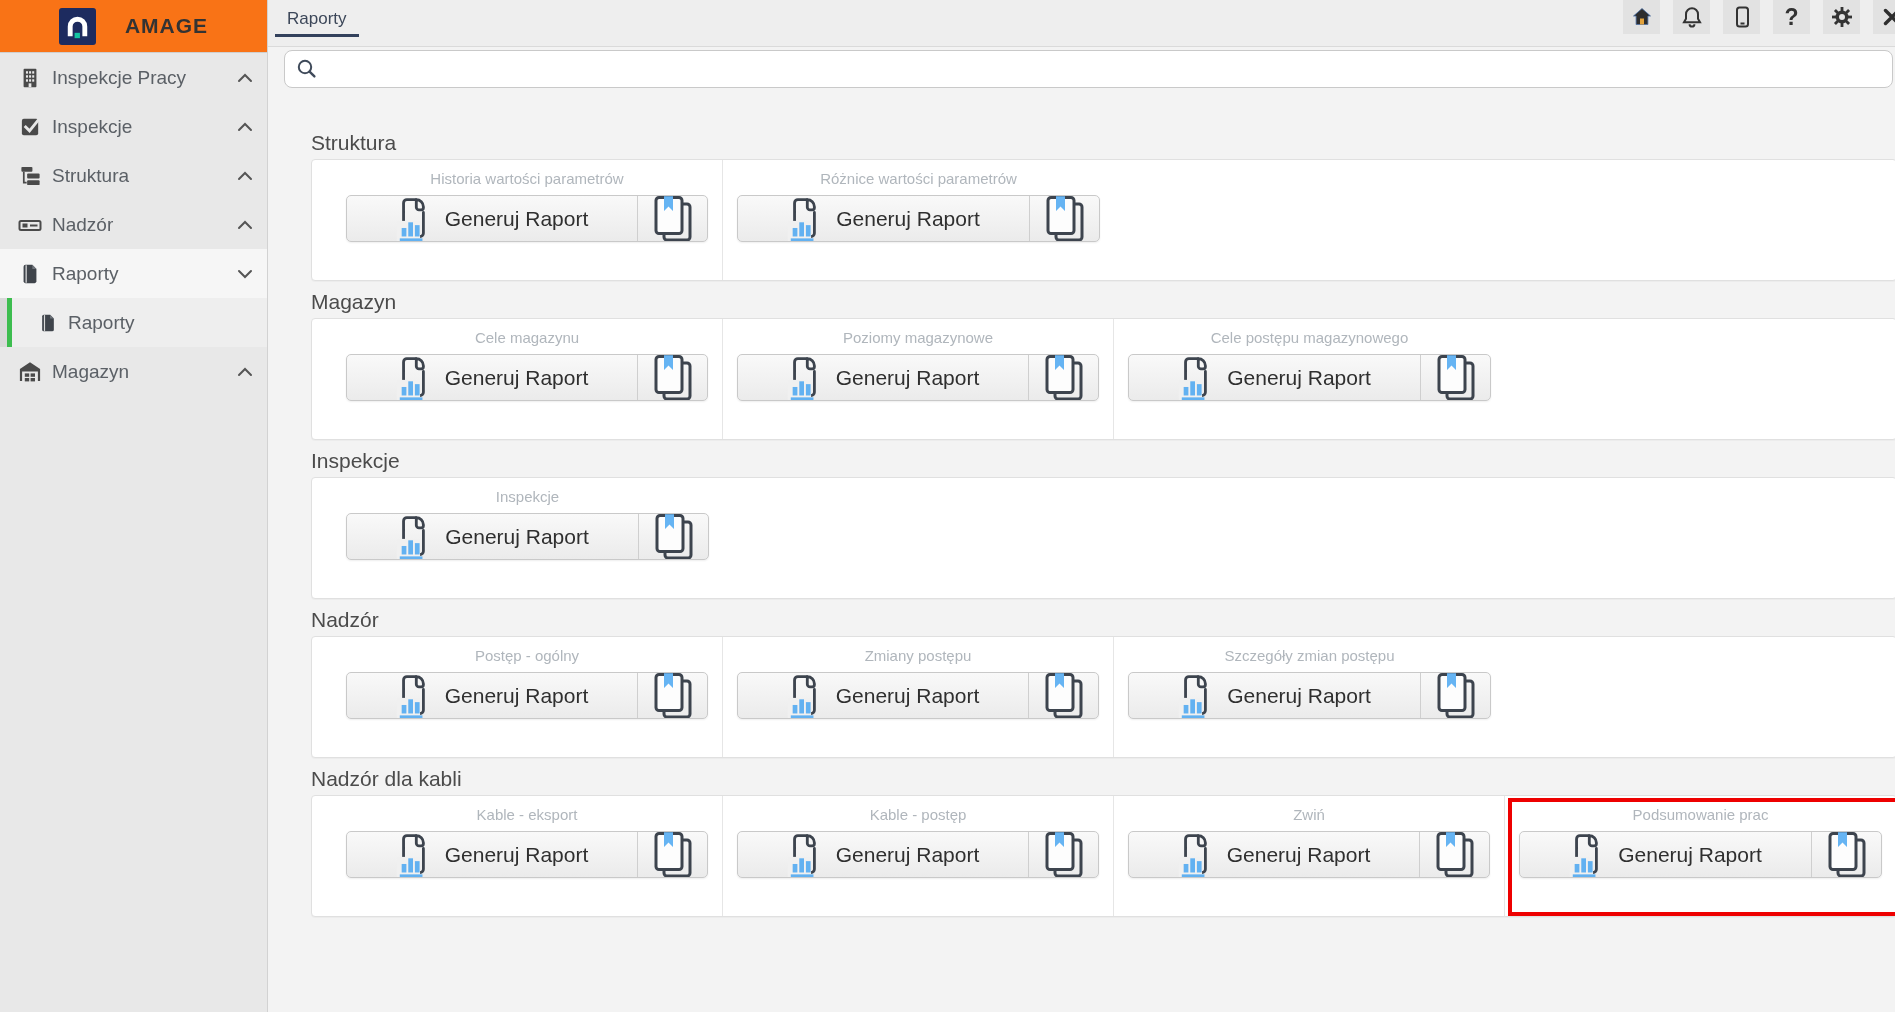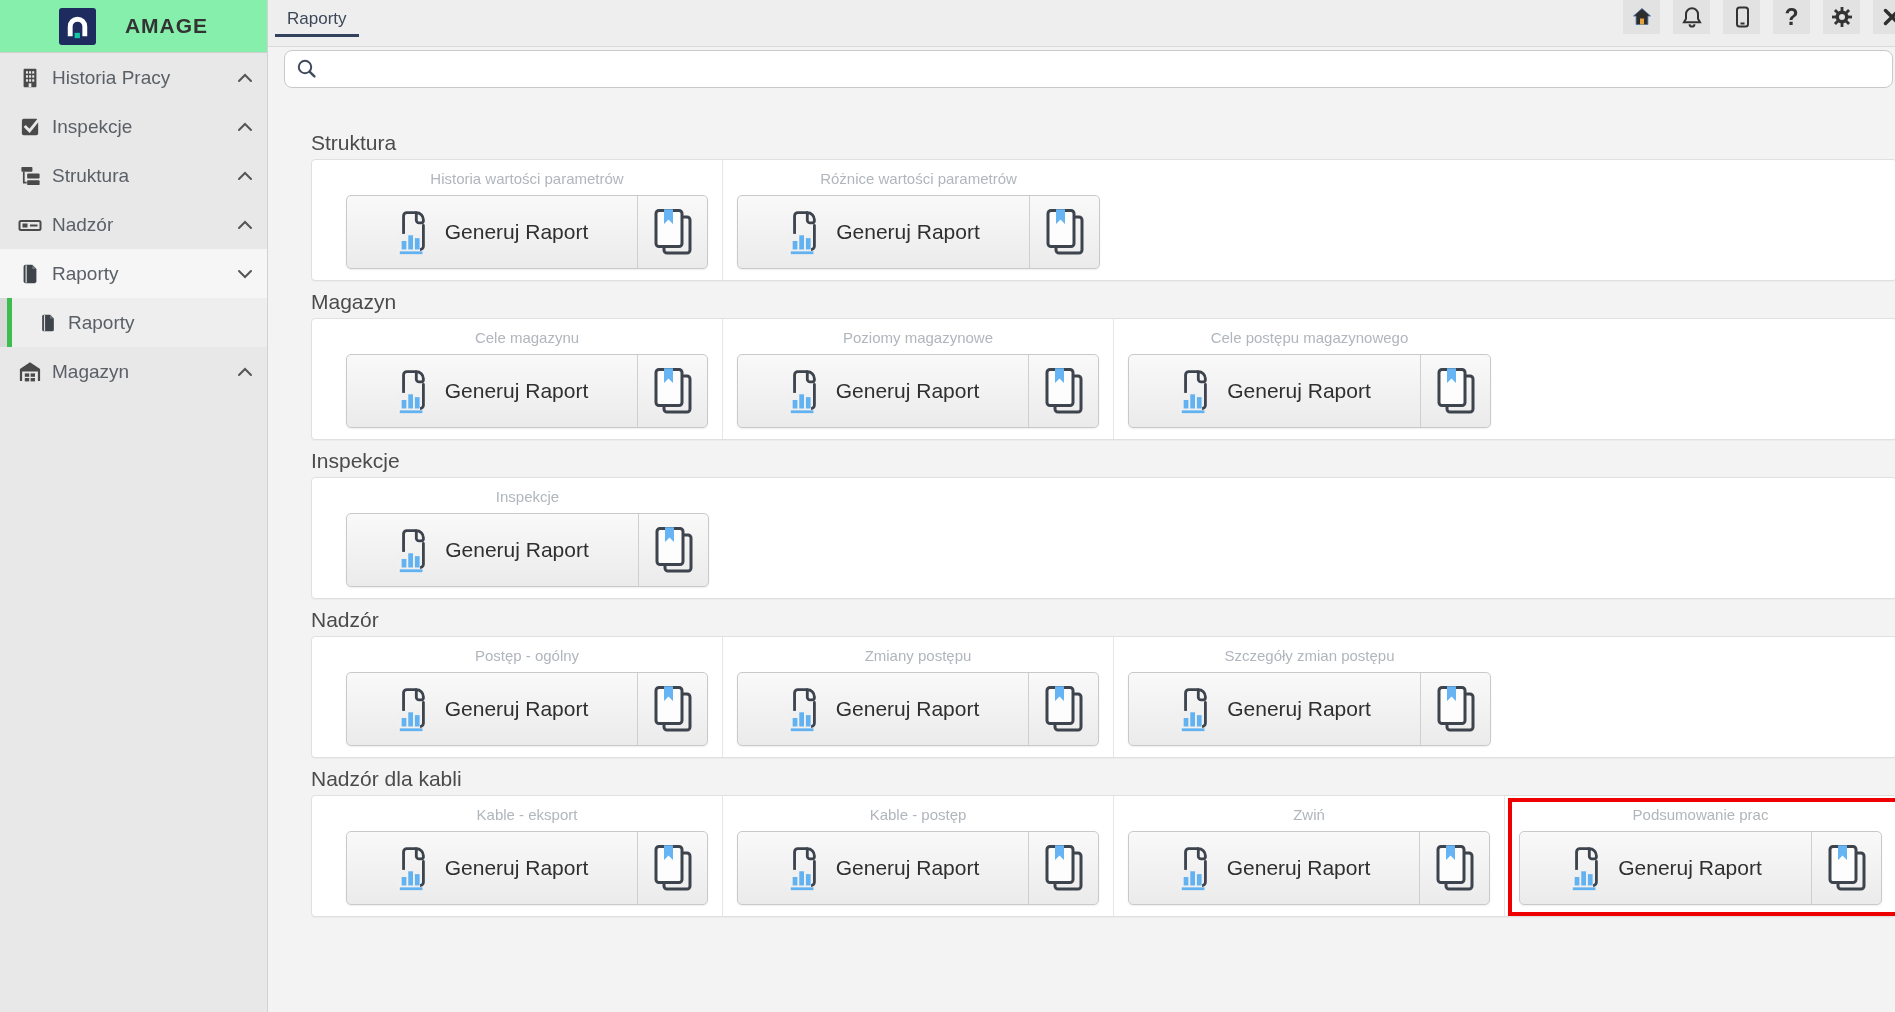--- a/index.html
+++ b/index.html
@@ -9,21 +9,21 @@
     font-family:"Liberation Sans", sans-serif;
     background:#f3f3f3; display:flex;
   }
   
   .sidebar {
     width:268px; min-width:268px; height:100%;
     background:#e8e8e8; border-right:1px solid #d2d2d2;
     display:flex; flex-direction:column;
   }
   .logo-bar {
-    height:53px; background:#86efac; border-bottom:1px solid #cfcfcf;
+    height:53px; background:#f97316; border-bottom:1px solid #cfcfcf;
     display:flex; align-items:center; justify-content:center; gap:29px;
   }
   .brand { font-size:21px; font-weight:bold; color:#333; letter-spacing:1px; }
   .nav-item {
     height:49px; display:flex; align-items:center;
     padding:0 14px 0 17px; gap:9px;
     color:#5b6066; font-size:19px; cursor:pointer;
   }
   .nav-item .nicon { width:26px; display:flex; justify-content:center; align-items:center; }
   .nav-item .nlabel { flex:1; }
@@ -76,21 +76,21 @@
     background:#fff; border:1px solid #e0e0e0; border-radius:4px;
     height:122px; display:flex; box-shadow:0 1px 1px rgba(0,0,0,0.03);padding-left:20px;
   }
   .card { width:391px; padding-top:11px; border-right:1px solid #e6e6e6; position:relative; }
   .card:last-child { border-right:none; }
   .card-title {
     text-align:center; color:#b0b6bc; font-size:15px;
     line-height:16px; margin-bottom:8px;
   }
   .btn-group {
-    display:flex; margin:0 14px; height:74px;
+    display:flex; margin:0 14px; height:47px;
     border:1px solid #c9c9c9; border-radius:5px; overflow:hidden;
     background:linear-gradient(#f9f9f9,#ebebeb);
     box-shadow:0 1px 2px rgba(0,0,0,0.07);
   }
   .btn-generate {
     flex:1; display:flex; align-items:center; justify-content:center; gap:15px;
     border:none; border-right:1px solid #cfcfcf; background:transparent;
     font-size:21px; color:#2f2f2f; cursor:pointer; font-family:inherit;
   }
   .btn-template {
@@ -157,21 +157,21 @@
             <rect x="7.6" y="9" width="2.2" height="2.6"></rect>
             <rect x="11" y="9" width="2.2" height="2.6"></rect>
             <rect x="14.4" y="9" width="2.2" height="2.6"></rect>
             <rect x="7.6" y="13.4" width="2.2" height="2.6"></rect>
             <rect x="11" y="13.4" width="2.2" height="2.6"></rect>
             <rect x="14.4" y="13.4" width="2.2" height="2.6"></rect>
             <rect x="10.5" y="17.8" width="3" height="4.2"></rect>
           </g>
         </svg>
     </span>
-    <span class="nlabel">Historia Pracy</span>
+    <span class="nlabel">Inspekcje Pracy</span>
     <svg class="chev" width="16" height="10">
         <use href="#i-chev-up"></use>
       </svg>
   </div>
 
   <div class="nav-item">
     <span class="nicon">
       <svg width="23" height="23" viewBox="0 0 24 24">
           <rect x="3" y="4" width="17" height="17" rx="2" fill="#4a4a4a"></rect>
         <path d="M7 12.5 l4 4 L19.5 6" stroke="#e8e8e8" stroke-width="3" fill="none" stroke-linecap="square"></path>

